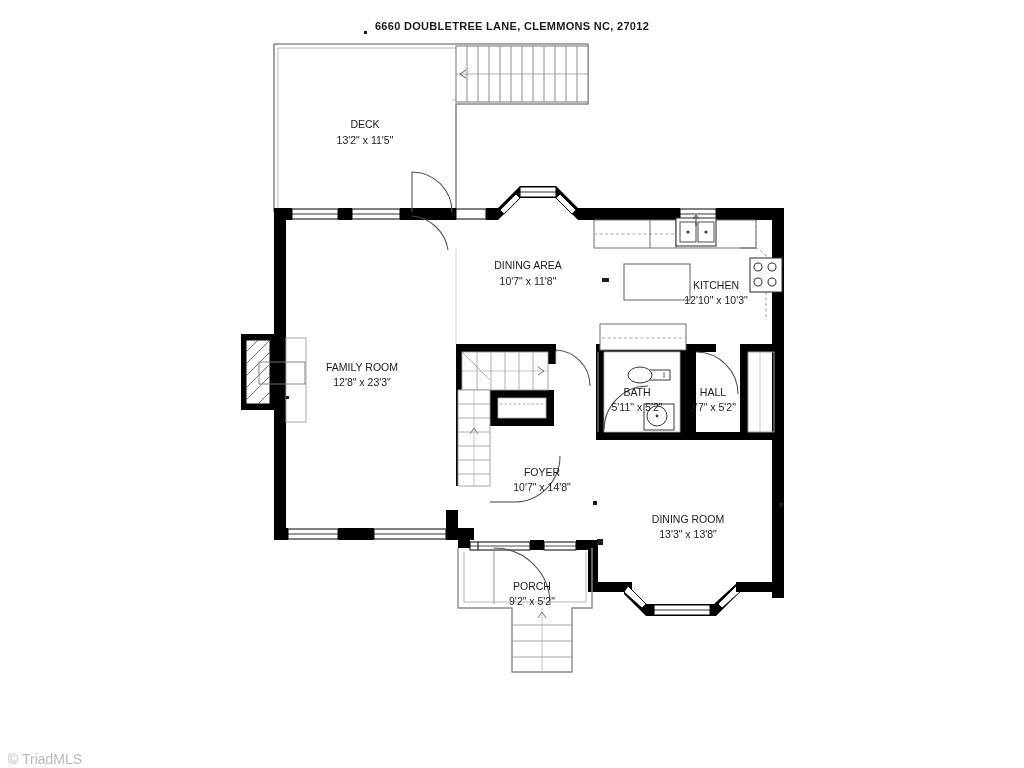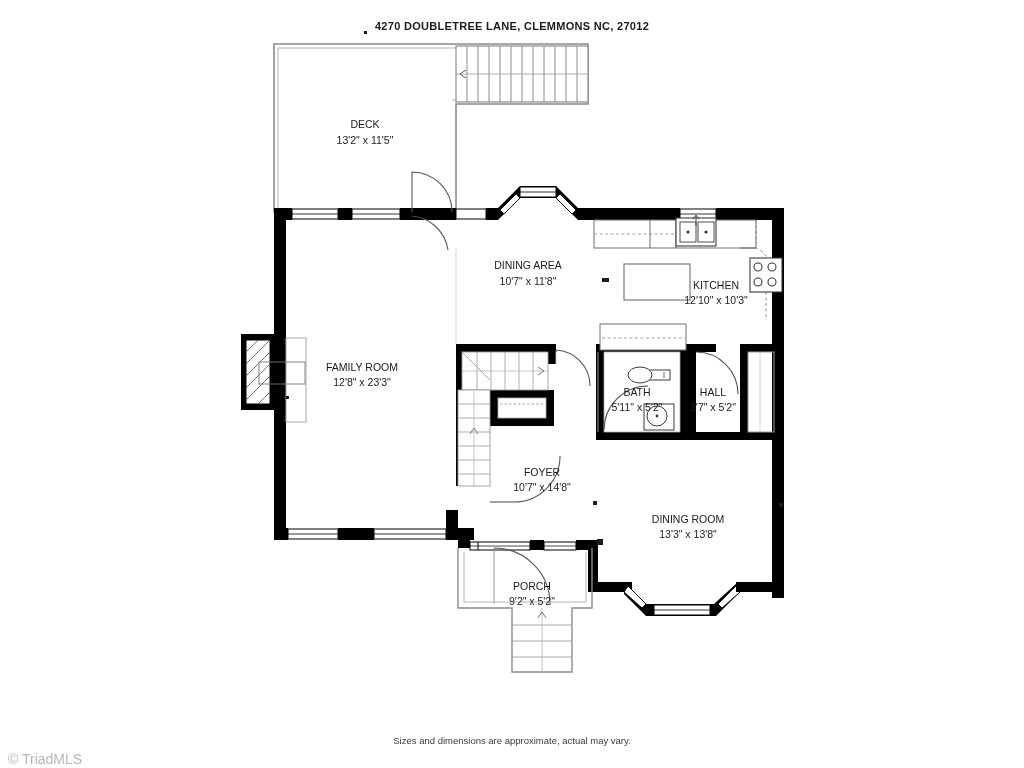--- a/index.html
+++ b/index.html
@@ -63,21 +63,21 @@
     font-size: 10.5px;
     fill: #1b1b1b;
     text-anchor: middle;
   }
 </style>
 </head>
 <body>
 
 <div id="plan-root">
 
-  <div class="title">4270 DOUBLETREE LANE, CLEMMONS NC, 27012</div>
+  <div class="title">6660 DOUBLETREE LANE, CLEMMONS NC, 27012</div>
 
   <svg class="plan" width="1024" height="768" viewBox="0 0 1024 768">
 
     <g>
       <path d="M274,44 L588,44 L588,104 L456,104 L456,212 L274,212 Z" fill="none" stroke="#8c8c8c" stroke-width="1.6"></path>
       <path d="M278,48 L584,48 L584,100 L452,100" fill="none" stroke="#b5b5b5" stroke-width="1"></path>
       <line x1="278" y1="48" x2="278" y2="212" stroke="#b5b5b5" stroke-width="1"></line>
     </g>
 
     <g>
@@ -361,16 +361,15 @@
 
       <text class="room-name" x="688" y="523">DINING ROOM</text>
       <text class="room-dim" x="688" y="538">13'3" x 13'8"</text>
 
       <text class="room-name" x="532" y="590">PORCH</text>
       <text class="room-dim" x="532" y="605">9'2" x 5'2"</text>
     </g>
 
   </svg>
 
-  <div class="footer-note">Sizes and dimensions are approximate, actual may vary.</div>
   <div class="watermark">© TriadMLS</div>
 
 </div>
 
 </body></html>

